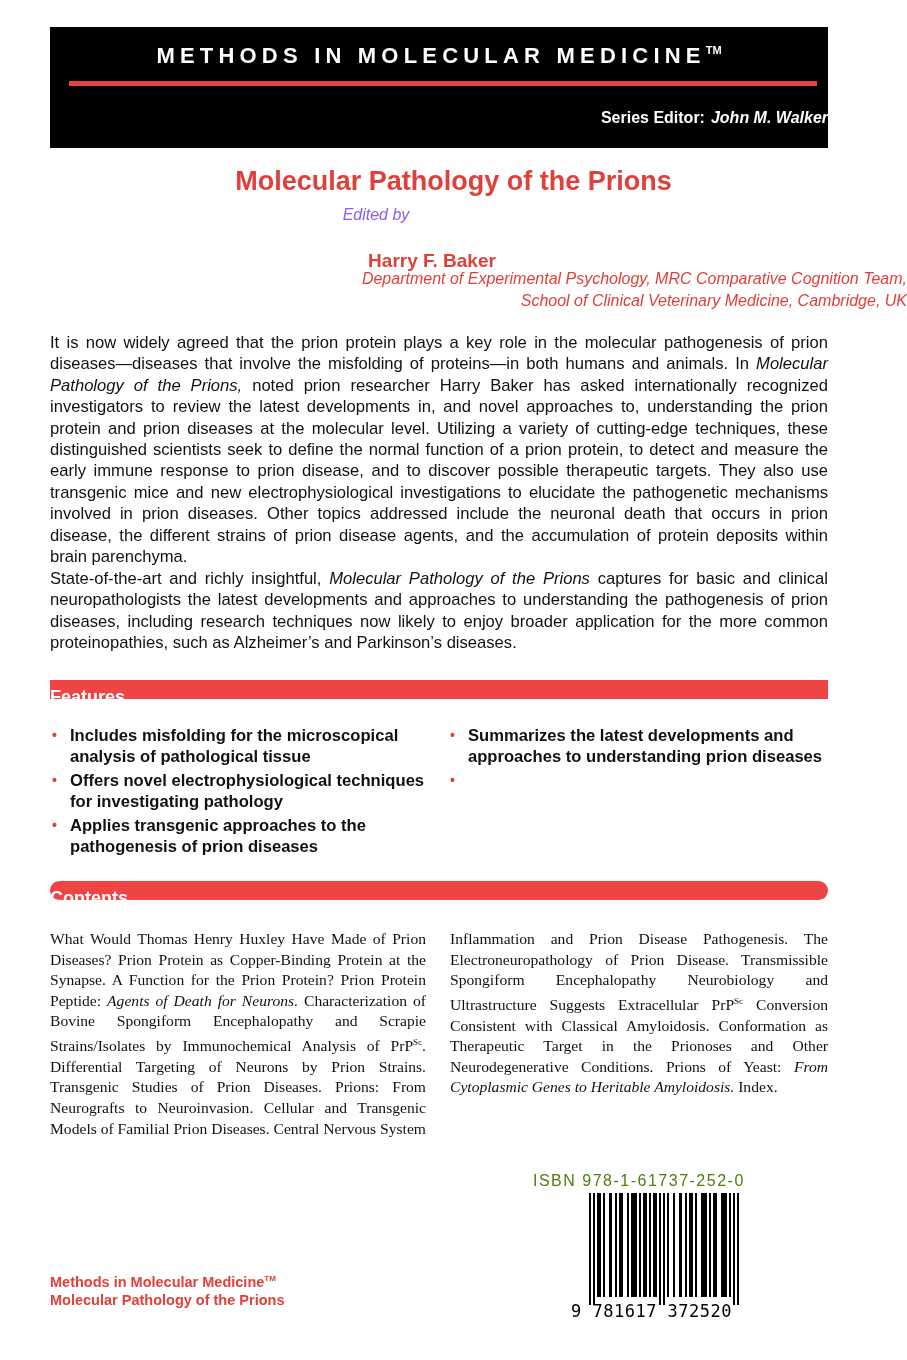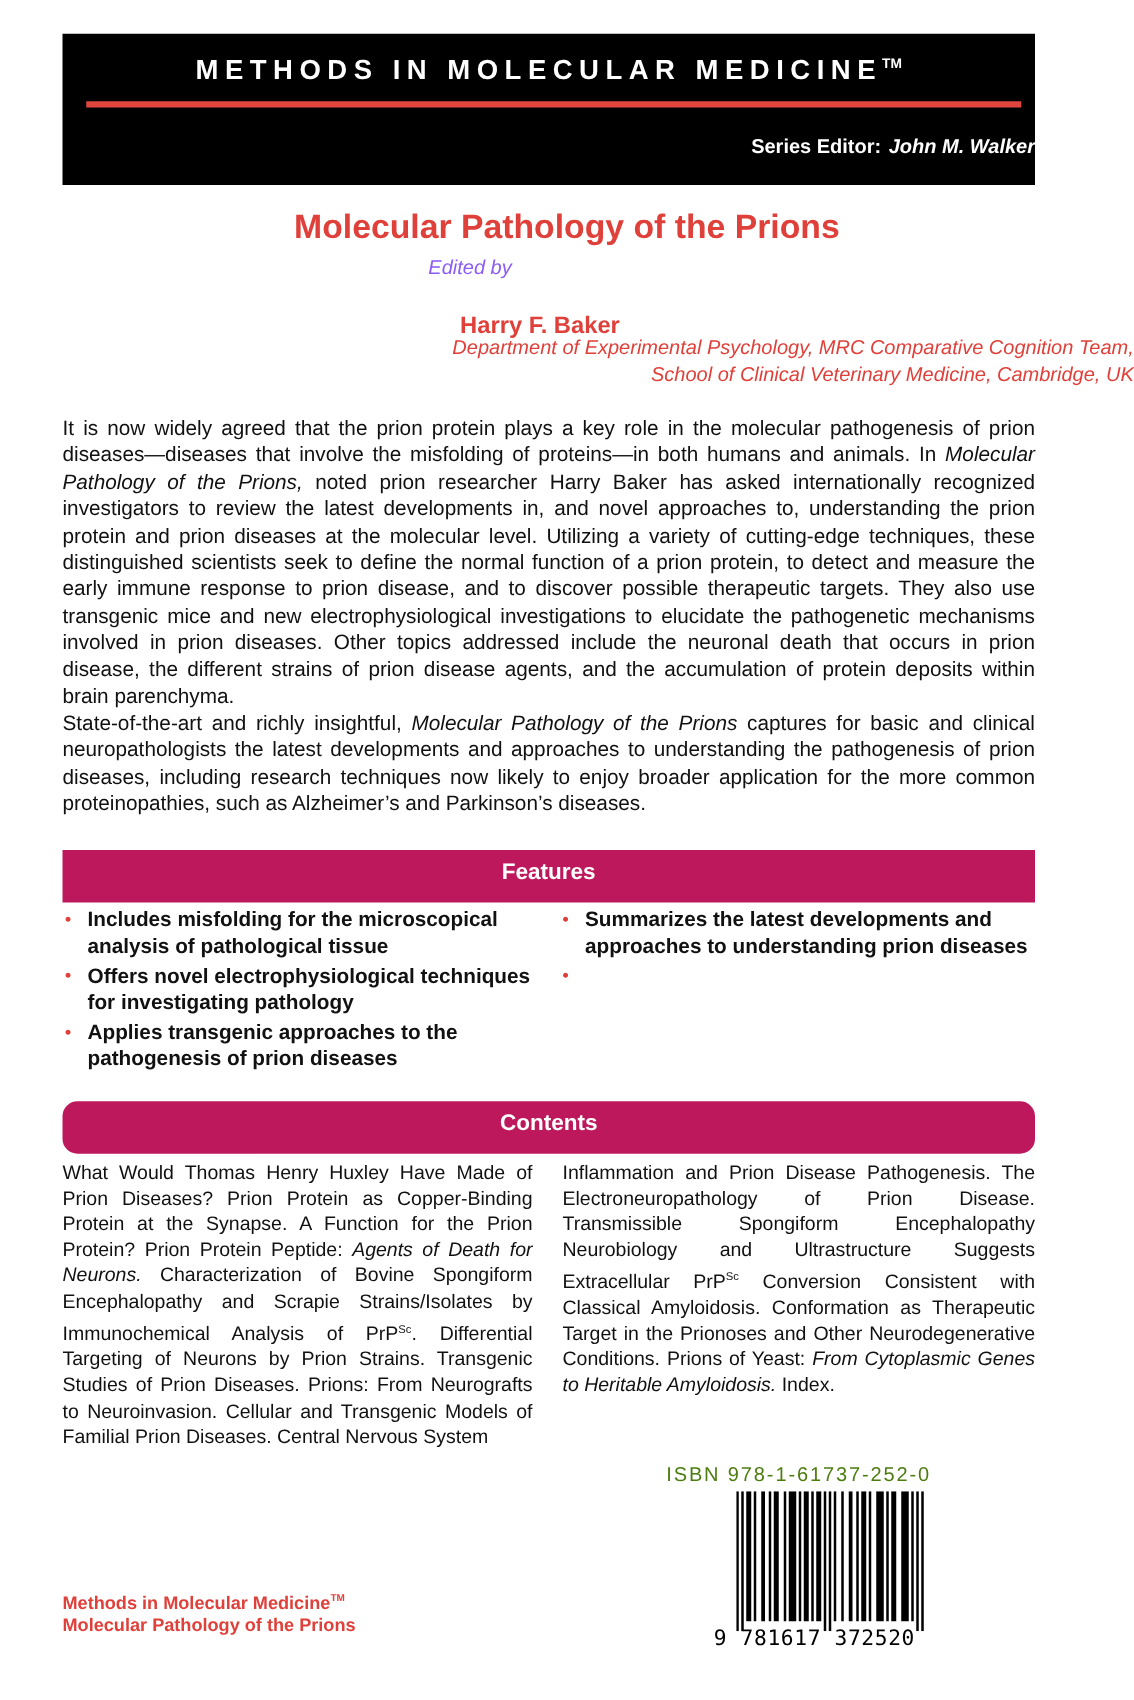--- a/index.html
+++ b/index.html
@@ -21,33 +21,33 @@
   .editor-name { position: absolute; left: 0; width: 864px; top: 234px; text-align: center; color: #e0403a;
            font-weight: bold; font-size: 19px; margin-top: 16px; }
   .affil { position: absolute; left: 0; width: 907px; top: 268px; text-align: right; color: #e0403a;
            font-style: italic; font-size: 16px; line-height: 22px; }
 
   .body-text { position: absolute; left: 50px; width: 778px; font-size: 16.6px; line-height: 21.4px;
                text-align: justify; margin: 0; }
   .p1 { top: 332px; }
   .p2 { top: 568px; }
 
-  .bar { position: absolute; left: 50px; width: 778px; height: 42px; background: #be185d;
-         color: #fff; font-weight: bold; font-size: 18px; text-align: center; line-height: 34px; }
+  .bar { position: absolute; left: 50px; width: 778px; height: 19px; background: #ef4444;
+         color: #fff; font-weight: bold; font-size: 18px; line-height: 34px; }
   .bar.features { top: 680px; }
   .bar.contents { top: 881px; border-radius: 12px; }
 
   .feat-col { position: absolute; top: 725px; margin: 0; padding: 0; list-style: none; }
   .feat-col.left { left: 50px; width: 380px; }
   .feat-col.right { left: 448px; width: 390px; }
   .feat-col li { position: relative; padding-left: 20px; font-weight: bold; font-size: 16.6px;
                  line-height: 21px; margin-bottom: 3px; color: #111; }
   .feat-col li .bullet { position: absolute; left: 2px; top: 0; color: #e0403a; font-size: 14px; }
 
-  .toc { position: absolute; top: 929px; font-size: 15.6px; line-height: 20.6px; text-align: justify; margin: 0; }
+  .toc { position: absolute; top: 929px; font-size: 15.6px; line-height: 20.6px; text-align: justify; margin: 0; font-family: Liberation Serif, serif; }
   .toc.left { left: 50px; width: 376px; }
   .toc.right { left: 450px; width: 378px; }
   .toc sup { font-size: 9px; }
 
   .isbn-label { position: absolute; left: 533px; top: 1172px; font-family: Liberation Sans, sans-serif;
                 font-size: 16px; letter-spacing: 1.5px; color: #4d7c0f; }
   .barcode { position: absolute; left: 589px; top: 1193px; width: 152px; height: 112px; }
   .barcode-digits { position: absolute; left: 571px; top: 1301px; font-family: "DejaVu Sans Mono", monospace;
                     font-size: 17px; color: #000; letter-spacing: 0.5px; }
 

